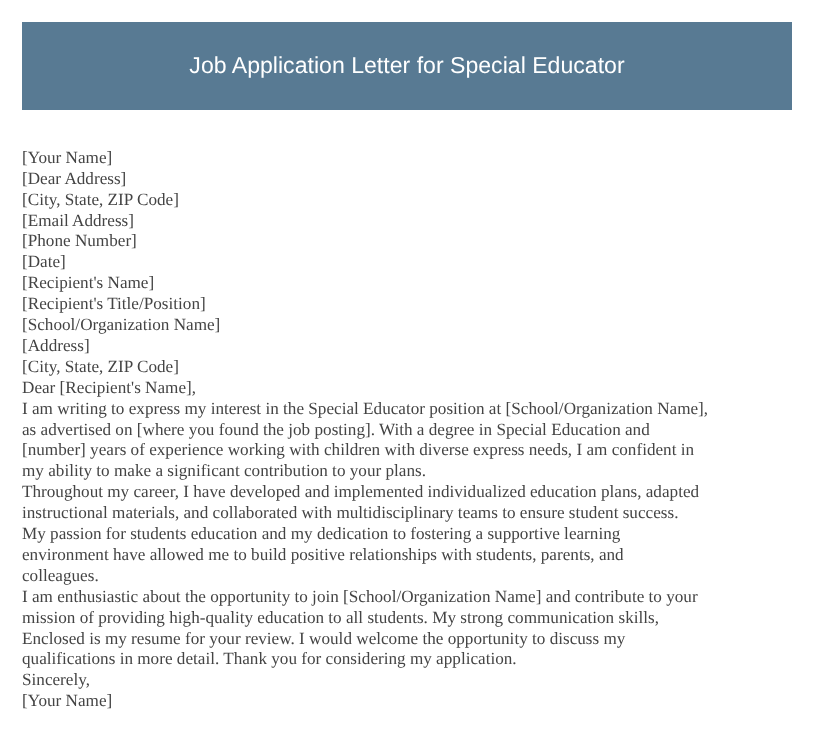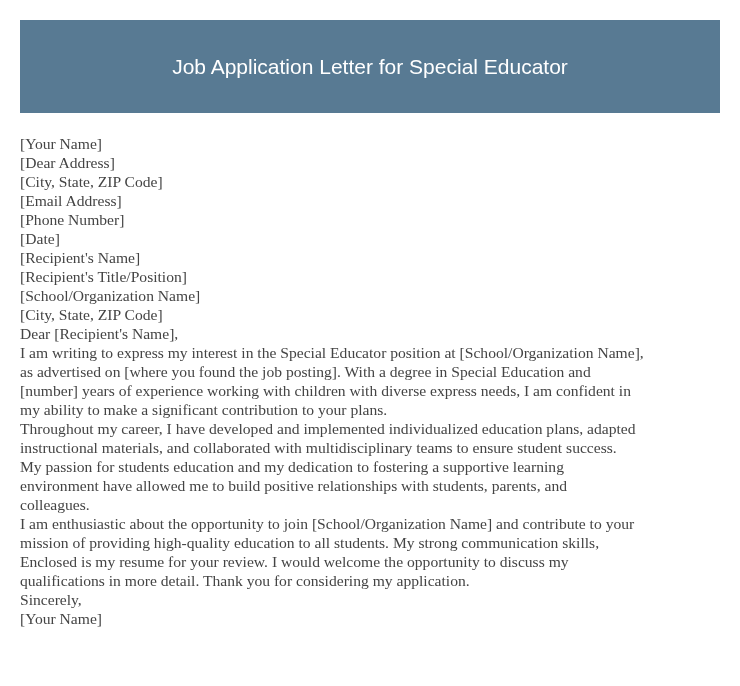--- a/index.html
+++ b/index.html
@@ -12,21 +12,21 @@
       height: 686px;
       position: relative;
       overflow: hidden;
       font-family: "Liberation Sans", sans-serif;
     }
     .header {
       position: absolute;
       left: 20px;
       top: 20px;
       width: 700px;
-      height: 93px;
+      height: 80px;
       background: #587a93;
       display: flex;
       align-items: center;
       justify-content: center;
     }
     .header-title {
       color: #ffffff;
       font-size: 21px;
       font-family: "Liberation Sans", sans-serif;
       letter-spacing: 0px;
@@ -66,20 +66,21 @@
     <span class="line">[Dear Address]</span>
     <span class="line">[City, State, ZIP Code]</span>
     <span class="line">[Email Address]</span>
     <span class="line">[Phone Number]</span>
     <span class="line">[Date]</span>
   </div>
   <div>
     <span class="line">[Recipient's Name]</span>
     <span class="line">[Recipient's Title/Position]</span>
     <span class="line">[School/Organization Name]</span>
+    <span class="line">[Address]</span>
     <span class="line">[City, State, ZIP Code]</span>
   </div>
   <span class="line">Dear [Recipient's Name],</span>
 
   <div class="para">
     <span class="line">I am writing to express my interest in the Special Educator position at [School/Organization Name],</span>
     <span class="line">as advertised on [where you found the job posting]. With a degree in Special Education and</span>
     <span class="line">[number] years of experience working with children with diverse express needs, I am confident in</span>
     <span class="line">my ability to make a significant contribution to your plans.</span>
   </div>

